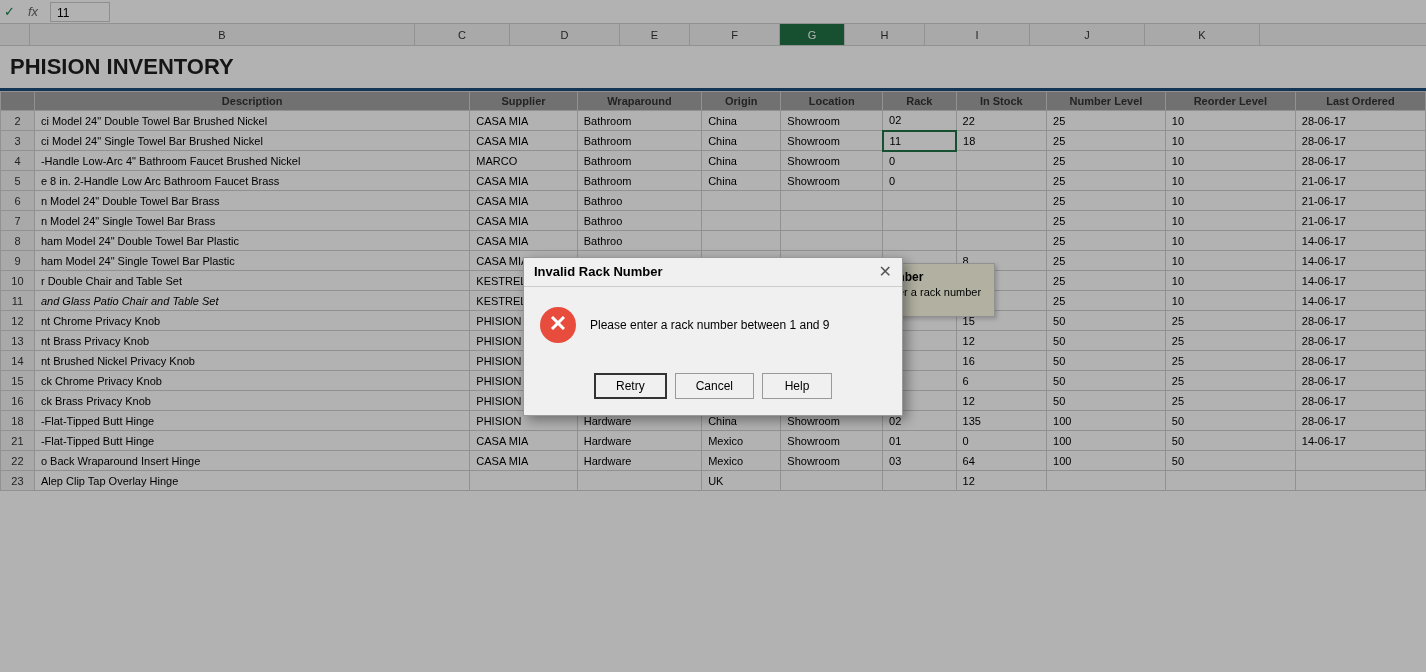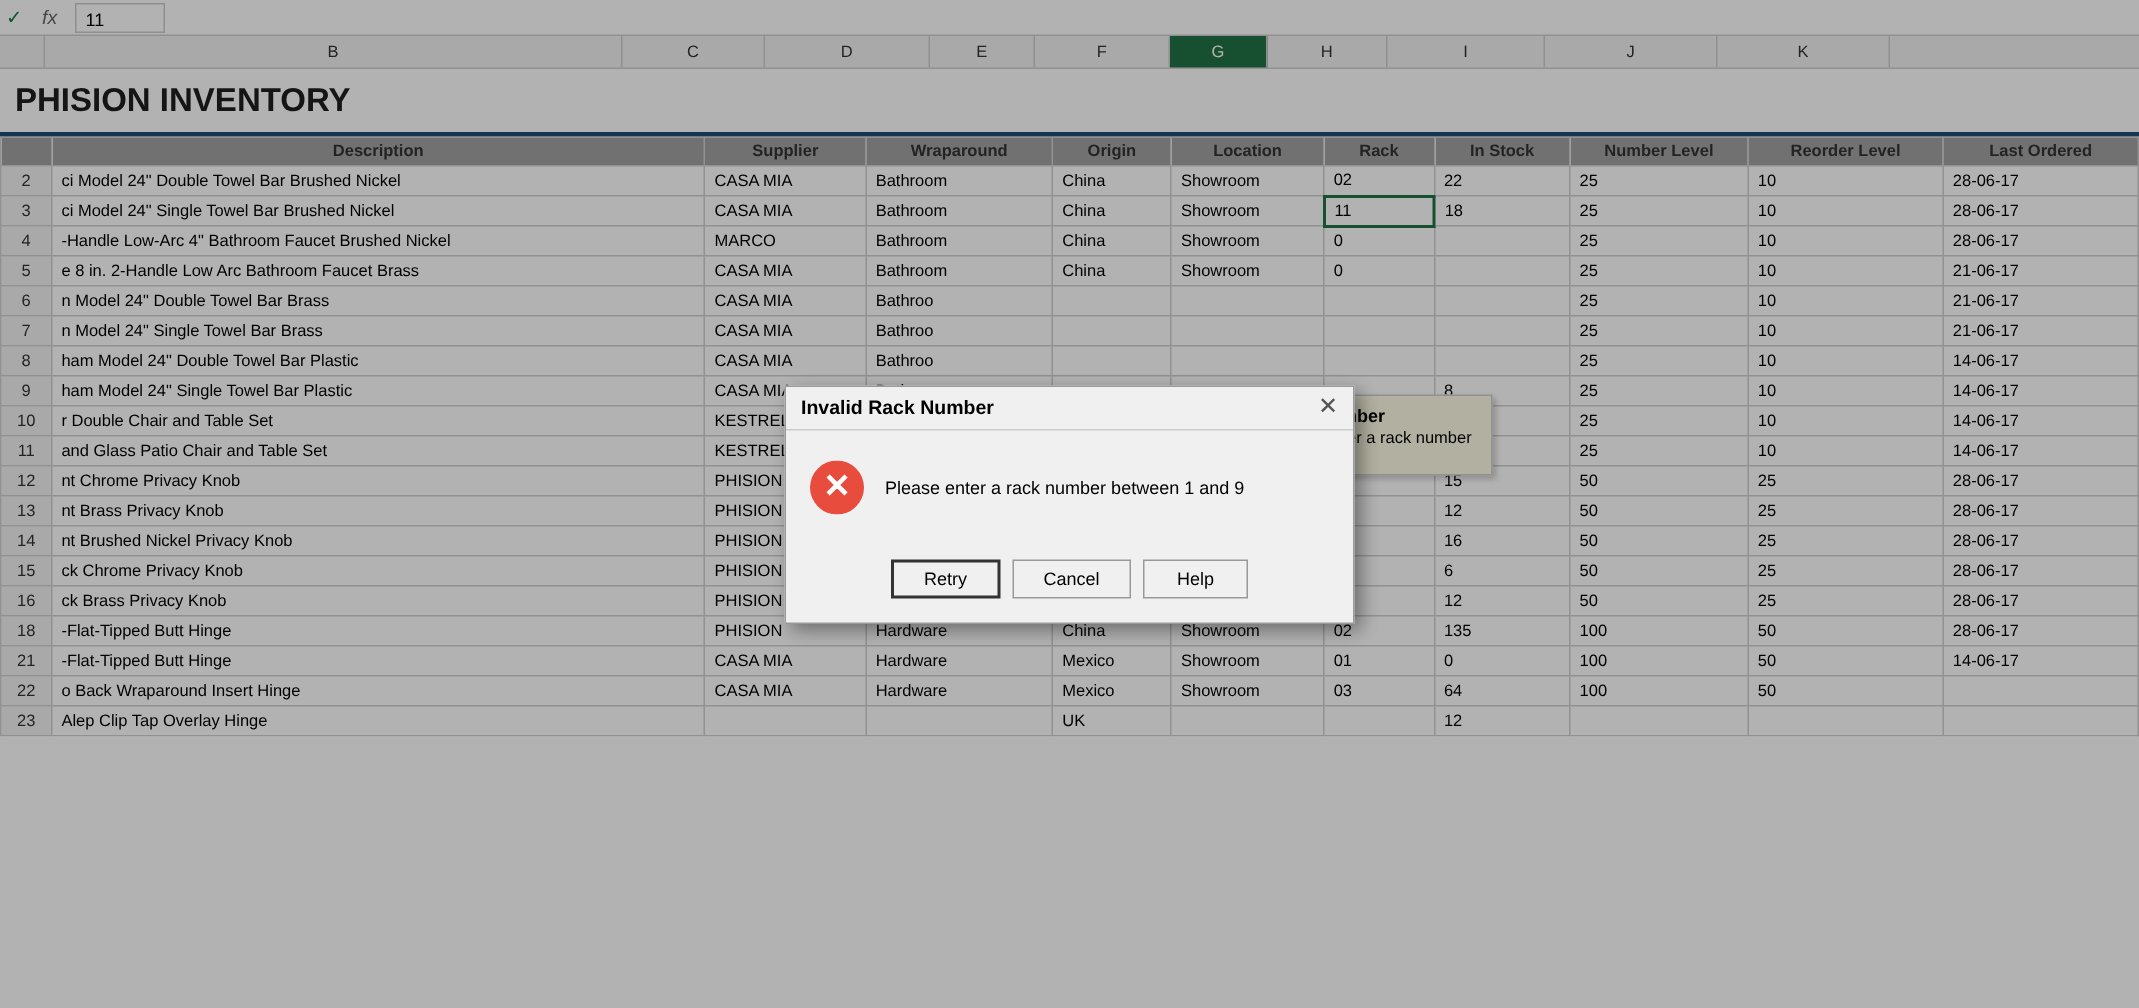--- a/index.html
+++ b/index.html
@@ -355,21 +355,21 @@
           <td style="width: 70px;"></td>
           <td style="width: 90px;"></td>
           <td style="width: 65px;"></td>
           <td style="width: 80px;">5</td>
           <td style="width: 105px;">25</td>
           <td style="width: 115px;">10</td>
           <td style="width: 115px;">14-06-17</td>
         </tr>
         <tr>
           <td class="row-num">11</td>
-          <td style="width: 385px;">and Glass Patio Chair and Table Set</td>
+          <td style="width: 385px; font-style: italic;">and Glass Patio Chair and Table Set</td>
           <td style="width: 95px;">KESTREL</td>
           <td style="width: 110px;">Deck Pat</td>
           <td style="width: 70px;"></td>
           <td style="width: 90px;"></td>
           <td style="width: 65px;"></td>
           <td style="width: 80px;">8</td>
           <td style="width: 105px;">25</td>
           <td style="width: 115px;">10</td>
           <td style="width: 115px;">14-06-17</td>
         </tr>

